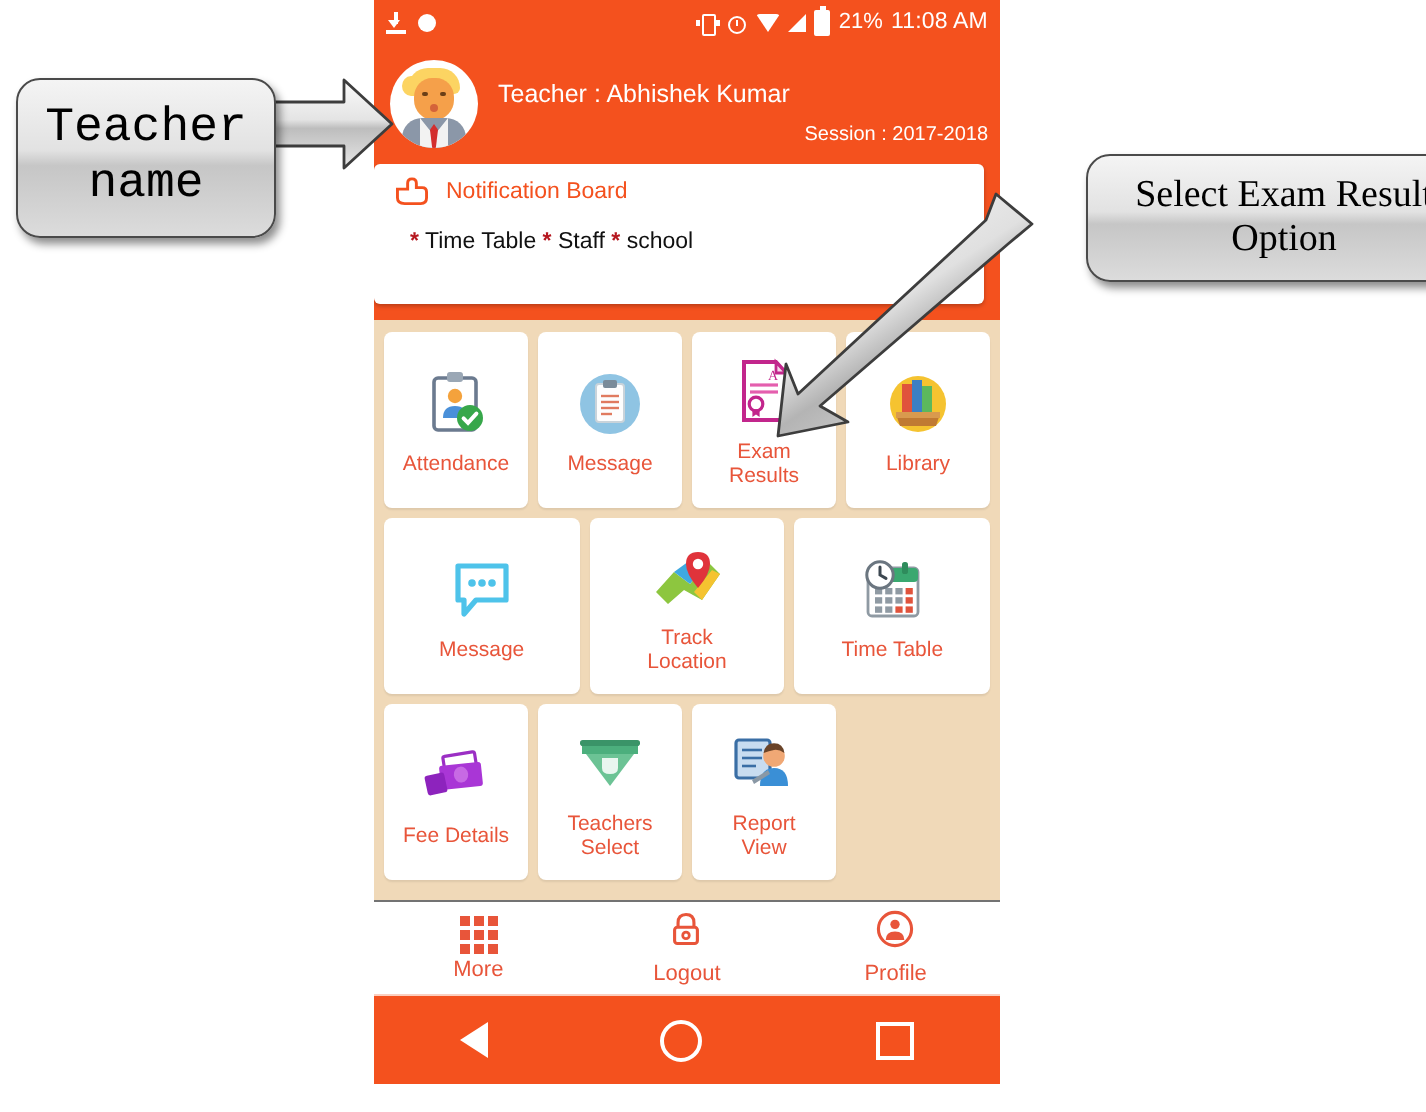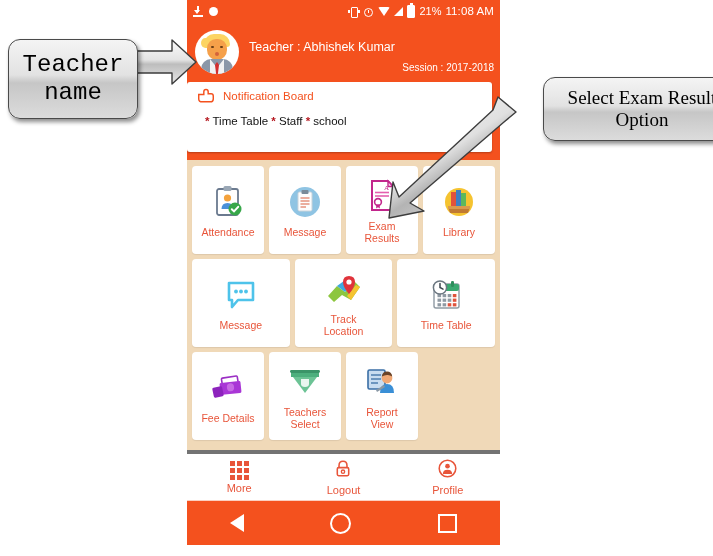--- a/index.html
+++ b/index.html
@@ -86,21 +86,21 @@
   }
   .tile.empty{background:transparent;box-shadow:none;}
   .tile-ico{height:38px;display:flex;align-items:center;justify-content:center;}
   .tile-label{
     color:#e8553a;font-size:10.5px;text-align:center;line-height:12px;
     margin-top:5px;width:54px;word-wrap:break-word;
   }
   
   .bottomnav{
     background:#ffffff;height:46px;display:flex;align-items:center;
-    border-top:4px solid #737373;
+    border-top:1px solid #737373;
   }
   .nav-item{flex:1;display:flex;flex-direction:column;align-items:center;justify-content:center;gap:2px;}
   .nav-label{color:#e8553a;font-size:11px;}
   .grid-ico{display:grid;grid-template-columns:repeat(3,5px);grid-template-rows:repeat(3,5px);gap:2px;}
   .grid-ico i{background:#e8553a;display:block;}
   
   .androidbar{
     background:#f4511e;height:44px;display:flex;align-items:center;justify-content:space-around;
     border-top:1px solid #fbcfc0;
   }

